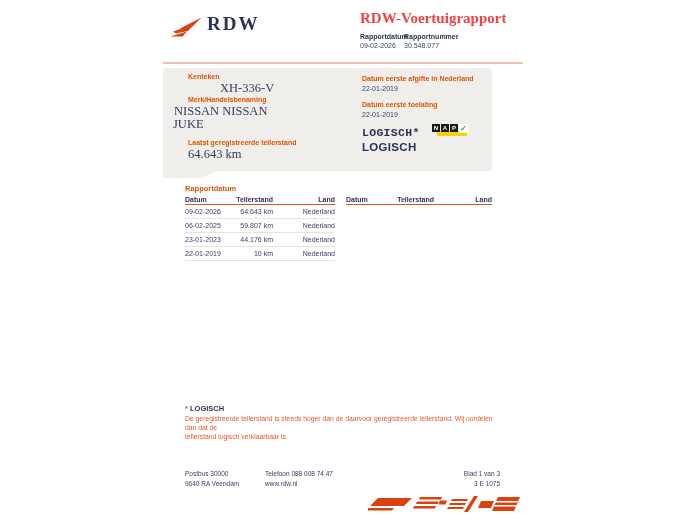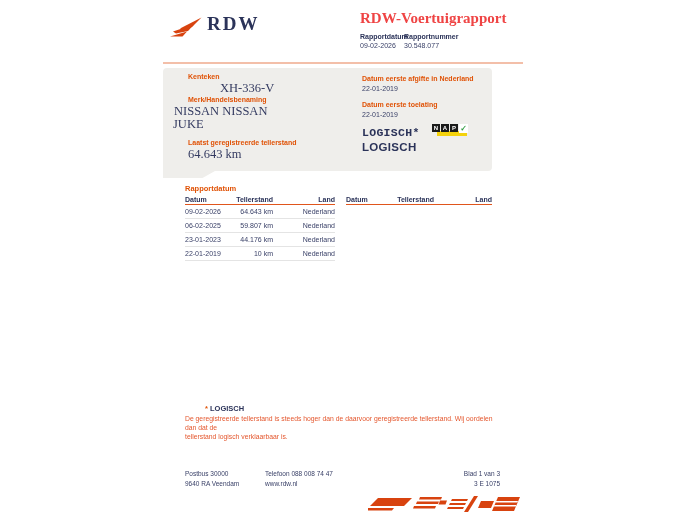--- a/index.html
+++ b/index.html
@@ -161,21 +161,21 @@
   </div>
 
   <div class="abs tbl" style="left:346px;top:194px;width:146px;">
     <div class="tbl-row tbl-head">
       <div>Datum</div>
       <div class="c2">Tellerstand</div>
       <div class="c3">Land</div>
     </div>
   </div>
 
-  <div class="abs fn-title" style="left:185px;top:404px;margin-left:20px;">
+  <div class="abs fn-title" style="left:185px;top:404px;">
     <span class="fn-star">*</span>
     <span>LOGISCH</span>
   </div>
   <div class="abs fn-body" style="left:185px;top:414px;width:320px;">
     <div>De geregistreerde tellerstand is steeds hoger dan de daarvoor geregistreerde tellerstand. Wij oordelen dan dat de</div>
     <div>tellerstand logisch verklaarbaar is.</div>
   </div>
 
   <div class="abs ft" style="left:185px;top:469px;">
     <div>Postbus 30000</div>

